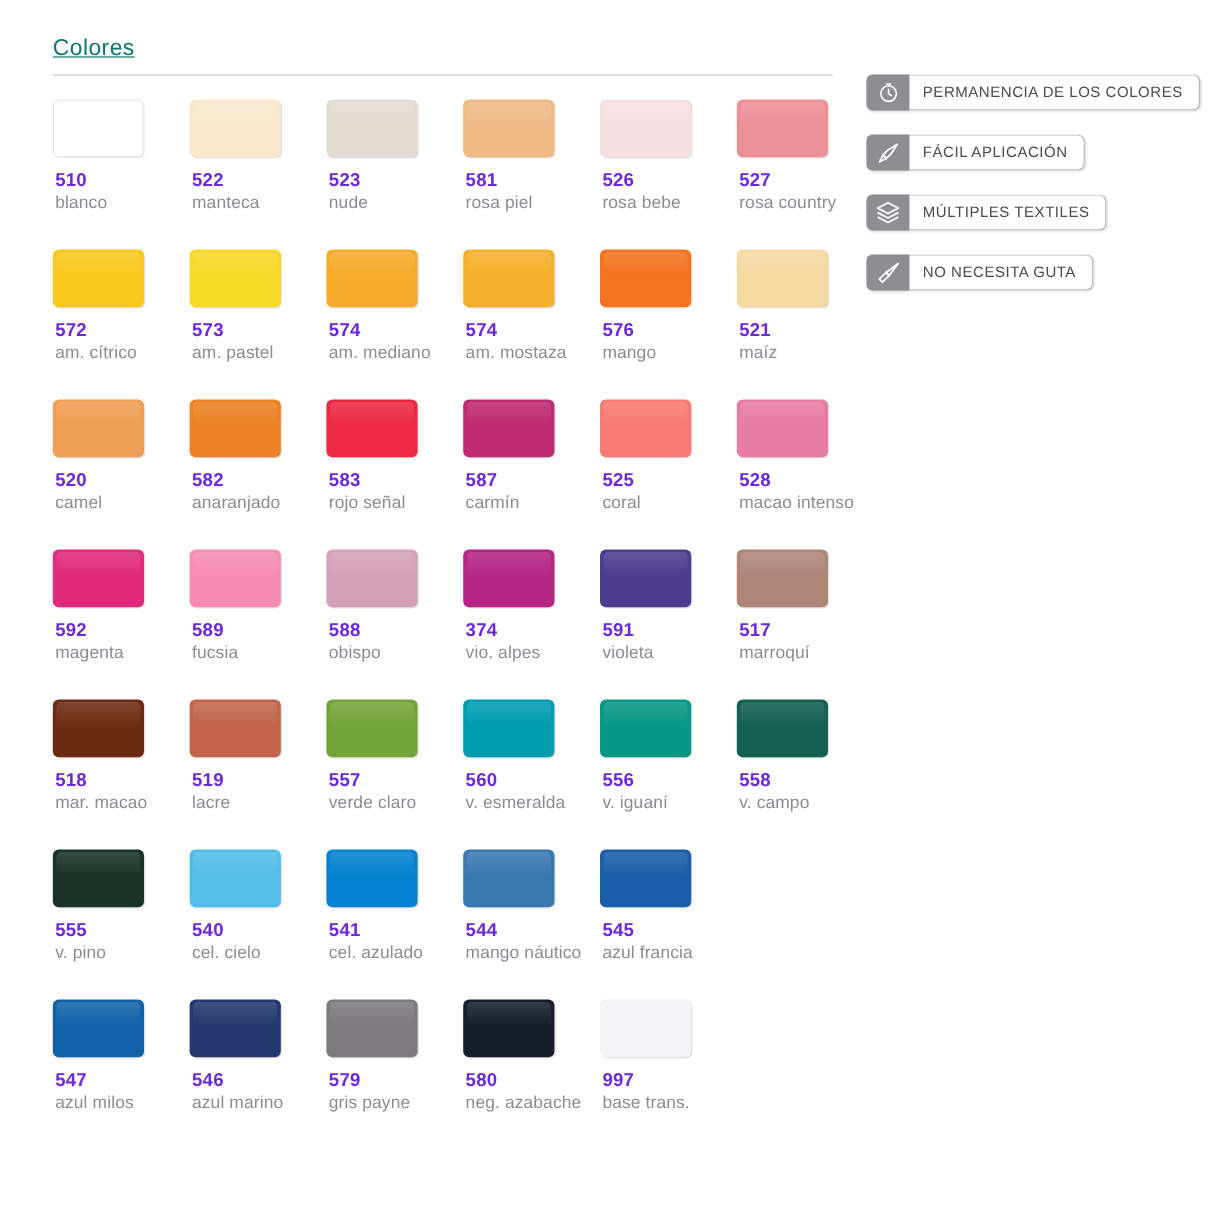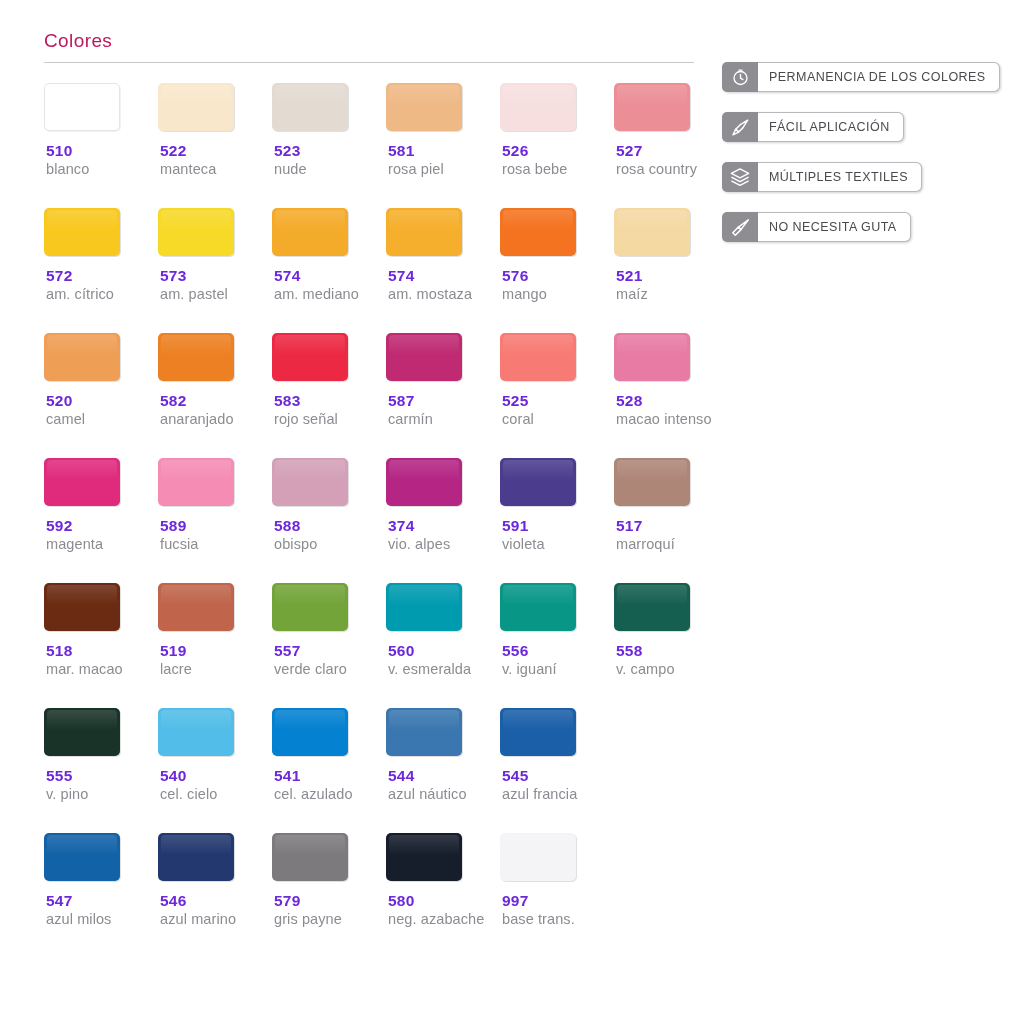--- a/index.html
+++ b/index.html
@@ -22,24 +22,25 @@
   
   #palette-panel {
     position: absolute;
     left: 44px;
     top: 30px;
     width: 655px;
   }
 
   #palette-title {
     font-size: 19px;
-    color: #be185d;
+    color: #0f766e;
     letter-spacing: 0.4px;
     font-weight: 400;
     padding-bottom: 10px;
+    text-decoration: underline;
   }
 
   #palette-divider {
     height: 1px;
     background: #c9c7cc;
     width: 650px;
     margin-bottom: 20px;
   }
 
   .swatch-grid {
@@ -476,21 +477,21 @@
             <div class="chip-code">541</div>
             <div class="chip-name">cel. azulado</div>
           </div>
           <div class="swatch-cell">
             <div class="chip-wrap">
               <div class="chip" style="background: rgb(58, 119, 176);">
                 <div class="chip-gloss"></div>
               </div>
             </div>
             <div class="chip-code">544</div>
-            <div class="chip-name">azul náutico</div>
+            <div class="chip-name">mango náutico</div>
           </div>
           <div class="swatch-cell">
             <div class="chip-wrap">
               <div class="chip" style="background: rgb(26, 95, 168);">
                 <div class="chip-gloss"></div>
               </div>
             </div>
             <div class="chip-code">545</div>
             <div class="chip-name">azul francia</div>
           </div>

